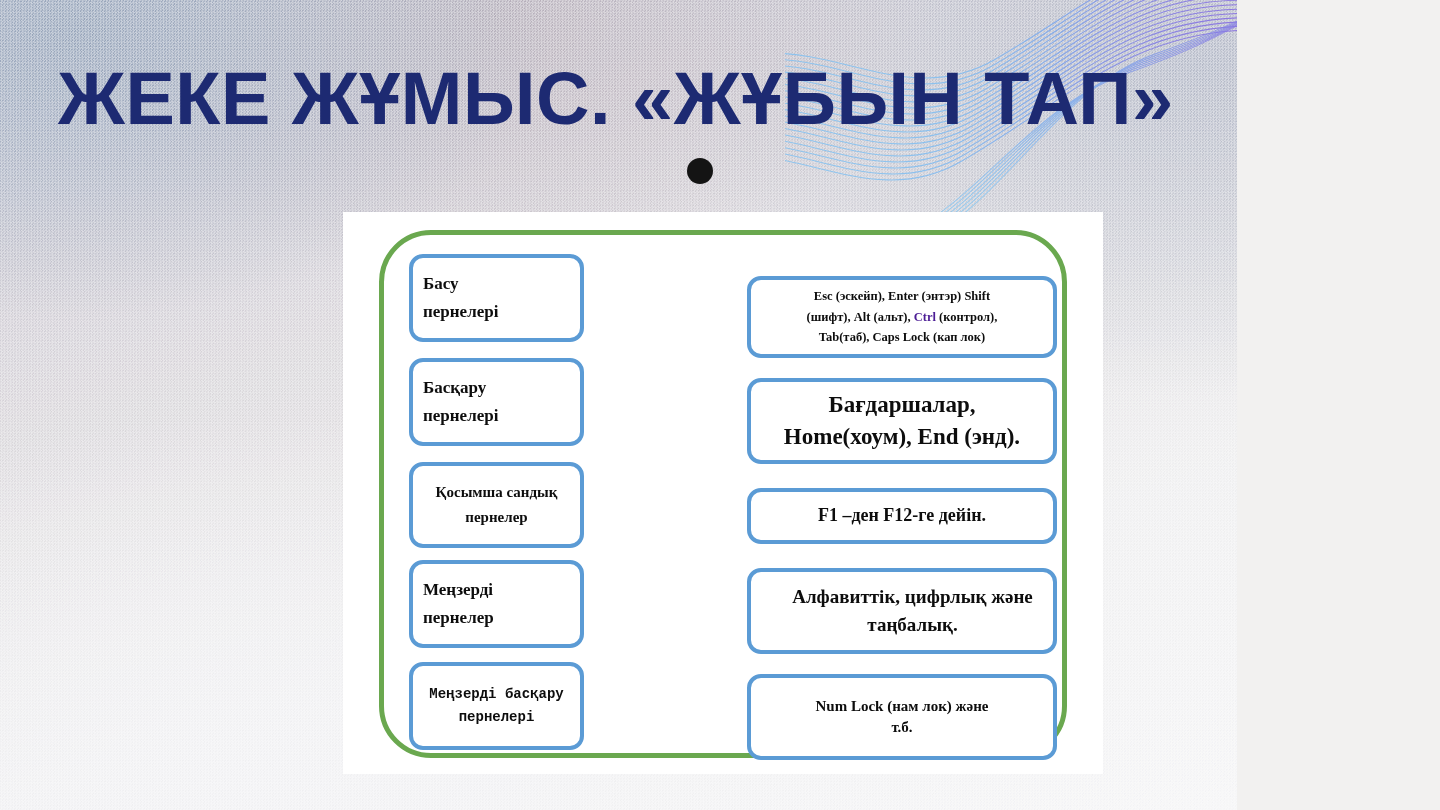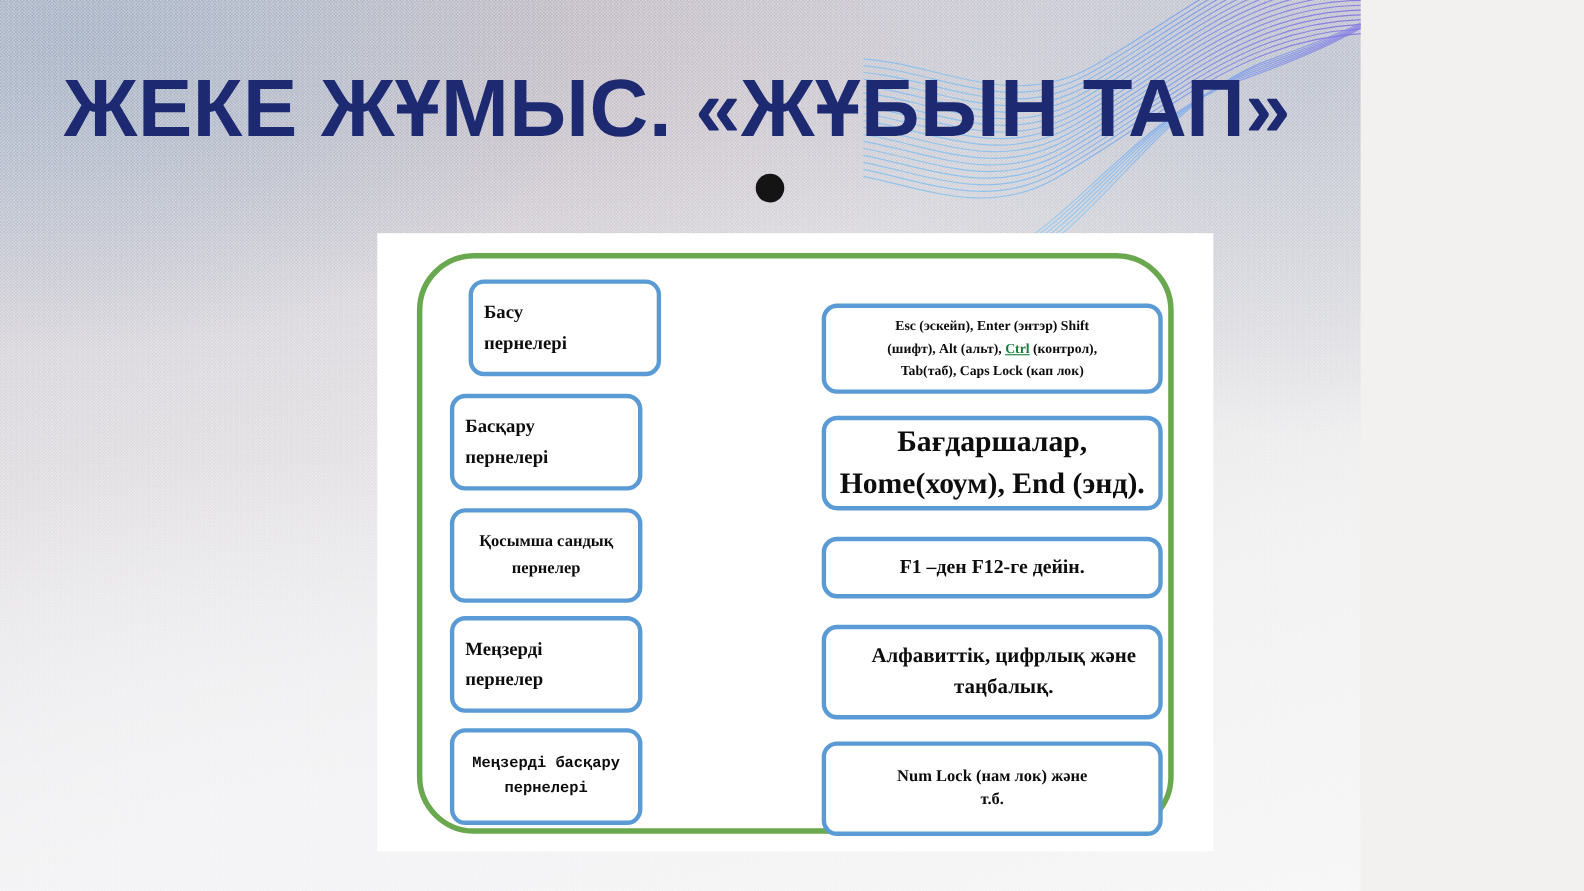--- a/index.html
+++ b/index.html
@@ -136,52 +136,51 @@
     width: 175px;
     font-weight: bold;
   }
   .kbox.left .lines {
     width: 100%;
     padding: 0 10px;
     text-align: left;
   }
   .kbox.left.centered .lines { text-align: center; }
 
-  .l1 { top: 42px;  height: 88px; font-size: 17px; margin-left: 17px; }
+  .l1 { top: 42px;  height: 88px; font-size: 17px; }
   .l2 { top: 146px; height: 88px; font-size: 17px; }
   .l3 { top: 250px; height: 86px; font-size: 15px; }
   .l4 { top: 348px; height: 88px; font-size: 17px; }
   .l5 { top: 450px; height: 88px; font-size: 14px; font-family: Liberation Mono, monospace; }
 
   .kbox.left .lines .ln { display: block; line-height: 1.65; }
 
   
   .kbox.right {
     left: 404px;
     width: 310px;
     font-weight: bold;
   }
   .r1 { top: 40px;  height: 82px; margin-top: 24px; }
   .r2 { top: 166px; height: 86px; }
   .r3 { top: 276px; height: 56px; }
   .r4 { top: 356px; height: 86px; }
   .r5 { top: 462px; height: 86px; }
 
   .r1 .lines { font-size: 12.5px; line-height: 1.65; padding: 0 12px; }
-  .r2 .lines { font-size: 27px;   line-height: 1.40; padding: 0 10px; }
+  .r2 .lines { font-size: 23px;   line-height: 1.40; padding: 0 10px; }
   .r3 .lines { font-size: 18px;   line-height: 1.30; padding: 0 19px; }
   .r4 .lines { font-size: 19px;   line-height: 1.45; padding: 0 14px; margin-left: 21px; }
   .r5 .lines { font-size: 15px;   line-height: 1.40; padding: 0 29px; }
 
   .kbox.right .lines { width: 100%; text-align: center; }
   .kbox.right .lines .ln { display: block; }
 
   .link-ctrl {
-    color: #15803d;
-    text-decoration: underline;
+    color: #4c1d95;
   }
 </style>
 </head>
 <body>
 
 <div id="slide">
 
   <div class="bg-base"></div>
   <div class="bg-noise"></div>
   <div class="bg-noise2"></div>

